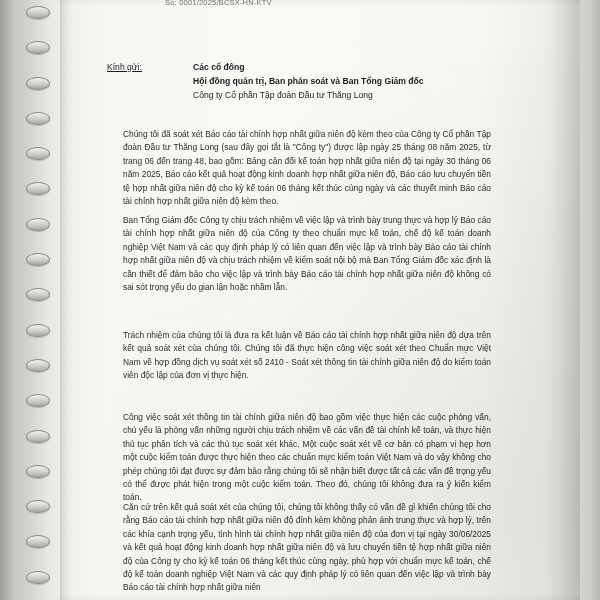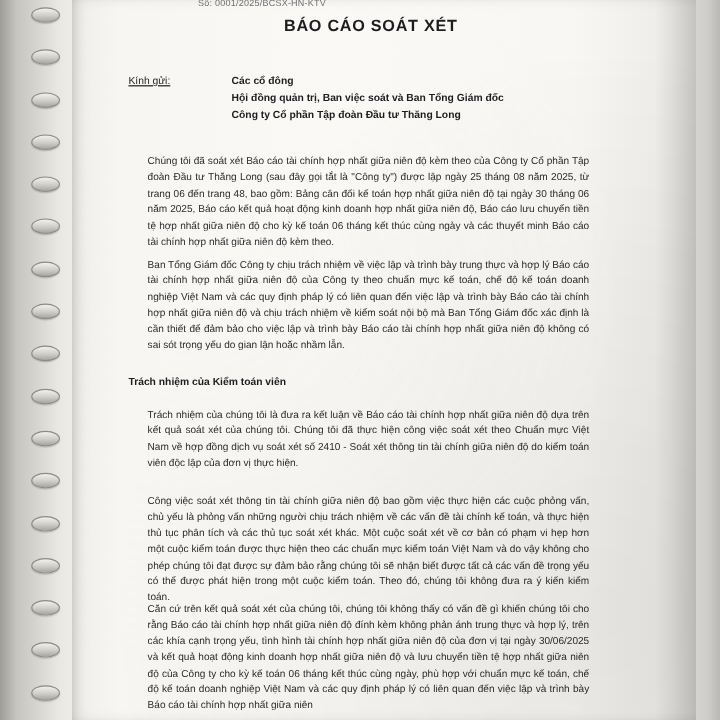--- a/index.html
+++ b/index.html
@@ -138,21 +138,21 @@
     left: 88px;
     font-size: 8.6px;
     font-weight: bold;
     color: #1d1d20;
   }
   .addr-line-3 {
     position: absolute;
     top: 90px;
     left: 88px;
     font-size: 8.6px;
-    font-weight: bold;
+    font-weight: normal;
     color: #1d1d20;
   }
 
   .section {
     position: absolute;
     left: 2px;
     width: 400px;
   }
   .section h4 {
     margin: 0 0 5px 0;
@@ -211,37 +211,35 @@
       <div class="ring" style="top: 500.118px;"></div>
       <div class="ring" style="top: 535.412px;"></div>
       <div class="ring" style="top: 570.706px;"></div>
     </div>
 
   <div class="sheet">
     <div class="content">
 
       <div class="topline">Số: 0001/2025/BCSX-HN-KTV</div>
 
-      <div class="title-1">BÁO CÁO SOÁT XÉT</div>
 
       <div class="addr-label">Kính gửi:</div>
       <div class="addr-line-1">Các cổ đông</div>
-      <div class="addr-line-2">Hội đồng quản trị, Ban việc soát và Ban Tổng Giám đốc</div>
+      <div class="addr-line-2">Hội đồng quản trị, Ban phản soát và Ban Tổng Giám đốc</div>
       <div class="addr-line-3">Công ty Cổ phần Tập đoàn Đầu tư Thăng Long</div>
 
       <div class="section" id="para-intro">
         <p>Chúng tôi đã soát xét Báo cáo tài chính hợp nhất giữa niên độ kèm theo của Công ty Cổ phần Tập đoàn Đầu tư Thăng Long (sau đây gọi tắt là "Công ty") được lập ngày 25 tháng 08 năm 2025, từ trang 06 đến trang 48, bao gồm: Bảng cân đối kế toán hợp nhất giữa niên độ tại ngày 30 tháng 06 năm 2025, Báo cáo kết quả hoạt động kinh doanh hợp nhất giữa niên độ, Báo cáo lưu chuyển tiền tệ hợp nhất giữa niên độ cho kỳ kế toán 06 tháng kết thúc cùng ngày và các thuyết minh Báo cáo tài chính hợp nhất giữa niên độ kèm theo.</p>
       </div>
 
       <div class="section" id="sec-bod">
         <p>Ban Tổng Giám đốc Công ty chịu trách nhiệm về việc lập và trình bày trung thực và hợp lý Báo cáo tài chính hợp nhất giữa niên độ của Công ty theo chuẩn mực kế toán, chế độ kế toán doanh nghiệp Việt Nam và các quy định pháp lý có liên quan đến việc lập và trình bày Báo cáo tài chính hợp nhất giữa niên độ và chịu trách nhiệm về kiểm soát nội bộ mà Ban Tổng Giám đốc xác định là cần thiết để đảm bảo cho việc lập và trình bày Báo cáo tài chính hợp nhất giữa niên độ không có sai sót trọng yếu do gian lận hoặc nhầm lẫn.</p>
       </div>
 
       <div class="section" id="sec-auditor">
-        <h4>Trách nhiệm của Kiểm toán viên</h4>
         <p>Trách nhiệm của chúng tôi là đưa ra kết luận về Báo cáo tài chính hợp nhất giữa niên độ dựa trên kết quả soát xét của chúng tôi. Chúng tôi đã thực hiện công việc soát xét theo Chuẩn mực Việt Nam về hợp đồng dịch vụ soát xét số 2410 - Soát xét thông tin tài chính giữa niên độ do kiểm toán viên độc lập của đơn vị thực hiện.</p>
       </div>
 
       <div class="section" id="para-scope">
         <p>Công việc soát xét thông tin tài chính giữa niên độ bao gồm việc thực hiện các cuộc phỏng vấn, chủ yếu là phỏng vấn những người chịu trách nhiệm về các vấn đề tài chính kế toán, và thực hiện thủ tục phân tích và các thủ tục soát xét khác. Một cuộc soát xét về cơ bản có phạm vi hẹp hơn một cuộc kiểm toán được thực hiện theo các chuẩn mực kiểm toán Việt Nam và do vậy không cho phép chúng tôi đạt được sự đảm bảo rằng chúng tôi sẽ nhận biết được tất cả các vấn đề trọng yếu có thể được phát hiện trong một cuộc kiểm toán. Theo đó, chúng tôi không đưa ra ý kiến kiểm toán.</p>
       </div>
 
       <div class="section" id="sec-conclusion">
         <p>Căn cứ trên kết quả soát xét của chúng tôi, chúng tôi không thấy có vấn đề gì khiến chúng tôi cho rằng Báo cáo tài chính hợp nhất giữa niên độ đính kèm không phản ánh trung thực và hợp lý, trên các khía cạnh trọng yếu, tình hình tài chính hợp nhất giữa niên độ của đơn vị tại ngày 30/06/2025 và kết quả hoạt động kinh doanh hợp nhất giữa niên độ và lưu chuyển tiền tệ hợp nhất giữa niên độ của Công ty cho kỳ kế toán 06 tháng kết thúc cùng ngày, phù hợp với chuẩn mực kế toán, chế độ kế toán doanh nghiệp Việt Nam và các quy định pháp lý có liên quan đến việc lập và trình bày Báo cáo tài chính hợp nhất giữa niên</p>
       </div>

